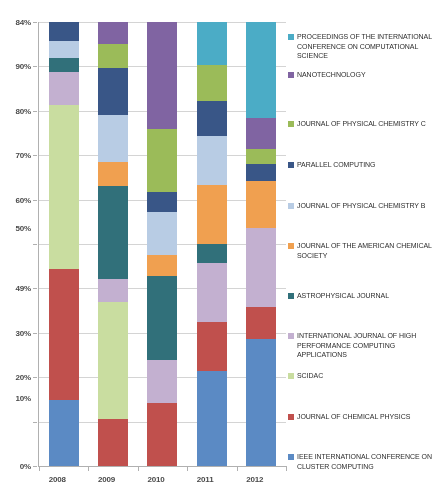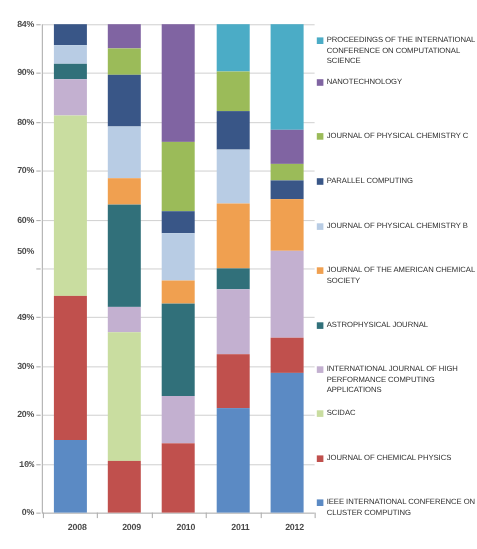--- a/index.html
+++ b/index.html
@@ -103,21 +103,21 @@
     left: 39px;
     top: 466px;
     width: 247px;
     height: 26px;
     display: flex;
     justify-content: space-around;
     align-items: flex-start;
   }
   .x-tick-label {
     width: 30px;
-    text-align: right;
+    text-align: left;
     font-size: 8px;
     font-weight: bold;
     color: #4a4a4a;
     padding-top: 9px;
     letter-spacing: -0.2px;
   }
   .x-tick-sep {
     position: absolute;
     top: 0;
     width: 1px;
@@ -156,21 +156,21 @@
   }
 </style>
 </head>
 <body>
 
 <div id="chart-root">
 
   <div id="y-axis">
       <div class="y-tick-label" style="top: 444px;">0%</div>
       <div class="y-tick-mark" style="top: 444px;"></div>
-      <div class="y-tick-label" style="top: 401px; font-family: Liberation Mono, monospace;">10%</div>
+      <div class="y-tick-label" style="top: 376px;">10%</div>
       <div class="y-tick-mark" style="top: 399.6px;"></div>
       <div class="y-tick-label" style="top: 355.2px;">20%</div>
       <div class="y-tick-mark" style="top: 355.2px;"></div>
       <div class="y-tick-label" style="top: 310.8px;">30%</div>
       <div class="y-tick-mark" style="top: 310.8px;"></div>
       <div class="y-tick-label" style="top: 266.4px;">49%</div>
       <div class="y-tick-mark" style="top: 266.4px;"></div>
       <div class="y-tick-label" style="top: 206px;">50%</div>
       <div class="y-tick-mark" style="top: 222px;"></div>
       <div class="y-tick-label" style="top: 177.6px;">60%</div>

